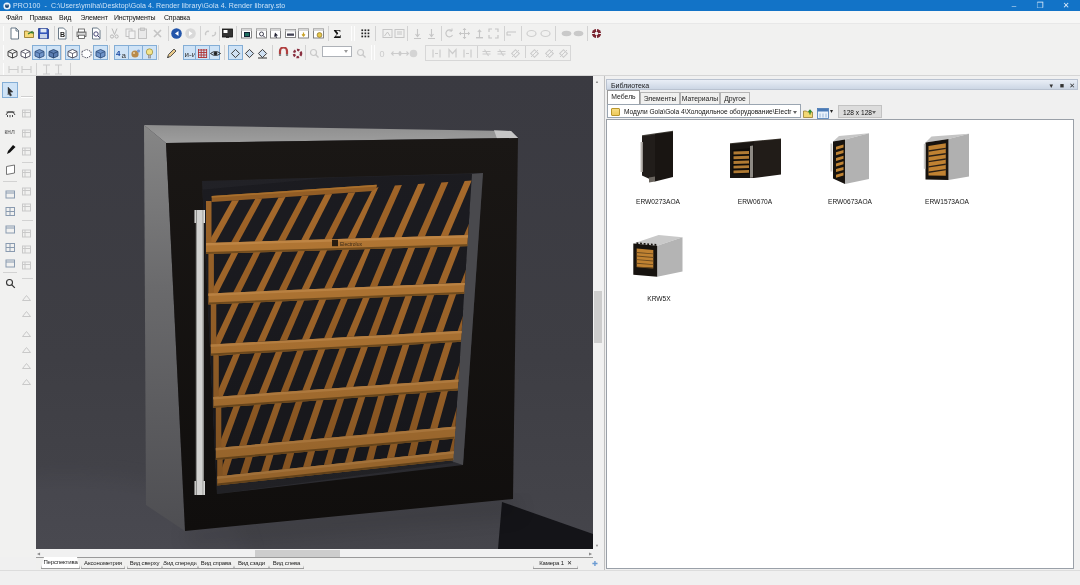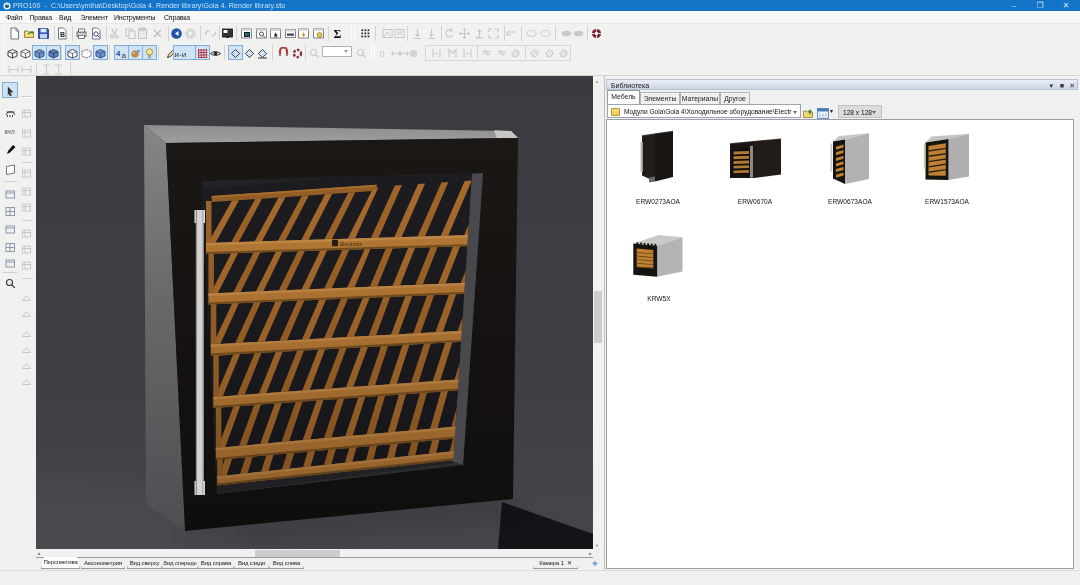--- a/index.html
+++ b/index.html
@@ -273,21 +273,21 @@
       <circle cx="9.5" cy="4" r="1.6" fill="#7a9ad0"></circle>
     </svg></div>
 <div class="ic pr" style="left:143px;top:46px;width:13px;height:13px"><svg width="13" height="13" viewBox="0 0 13 13">
       <circle cx="6.5" cy="5" r="3.2" fill="#f2e38a" stroke="#9a8a30" stroke-width="0.7"></circle>
       <rect x="5.3" y="8" width="2.4" height="3" fill="#b9b9b9" stroke="#888" stroke-width="0.6"></rect>
     </svg></div>
 <div class="ic" style="left:165px;top:46px;width:13px;height:13px"><svg width="13" height="13" viewBox="0 0 13 13">
       <path d="M2.5 10.5l1-3 5.5-5.5 2 2L5.5 9.5z" fill="#e8c98a" stroke="#333" stroke-width="0.8"></path>
       <path d="M2.5 10.5l1.2-.4" stroke="#333"></path>
     </svg></div>
-<div class="ic pr" style="left:174px;top:46px;width:25px;height:13px"><svg width="13" height="13" viewBox="0 0 13 13">
+<div class="ic pr" style="left:184px;top:46px;width:35px;height:13px"><svg width="13" height="13" viewBox="0 0 13 13">
       <text x="0.5" y="9.5" font-size="8" fill="#333">и-и</text>
     </svg></div>
 <div class="ic pr" style="left:196px;top:46px;width:13px;height:13px"><svg width="13" height="13" viewBox="0 0 13 13">
       <path d="M2.5 2v9M5.2 2v9M7.9 2v9M10.6 2v9M2 3h9M2 5.5h9M2 8h9M2 10.5h9" stroke="#b03030" stroke-width="0.9"></path>
     </svg></div>
 <div class="ic" style="left:209px;top:46px;width:13px;height:13px"><svg width="13" height="13" viewBox="0 0 13 13">
       <path d="M1.5 6.5Q6.5 2.5 11.5 6.5Q6.5 10.5 1.5 6.5z" fill="none" stroke="#222" stroke-width="0.9"></path>
       <circle cx="6.5" cy="6.5" r="1.8" fill="#222"></circle>
     </svg></div>
 <div class="ic pr" style="left:229px;top:46px;width:13px;height:13px"><svg width="13" height="13" viewBox="0 0 13 13">

